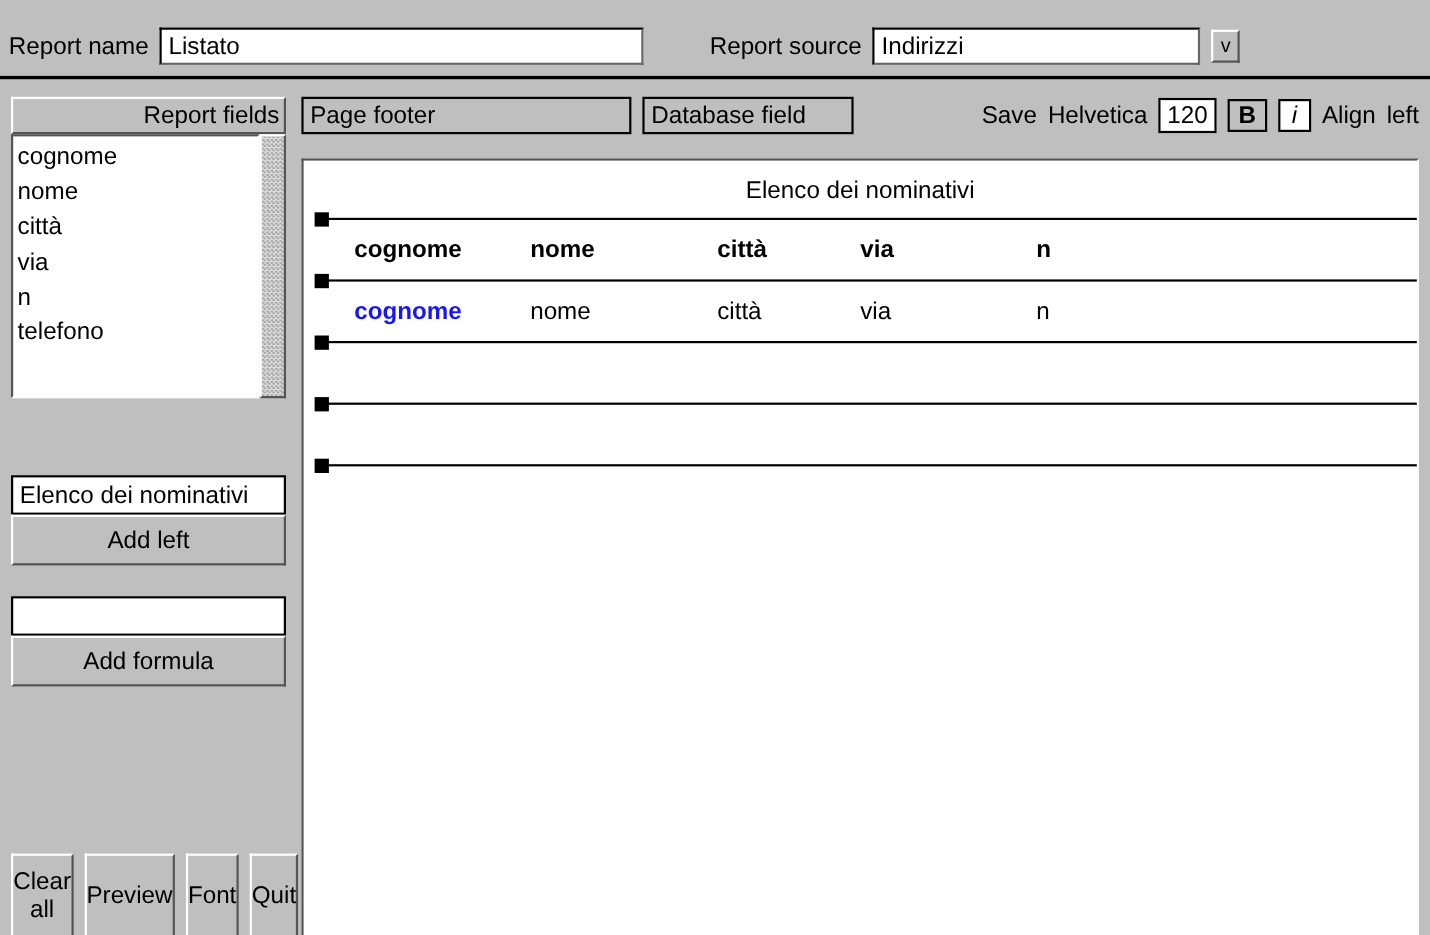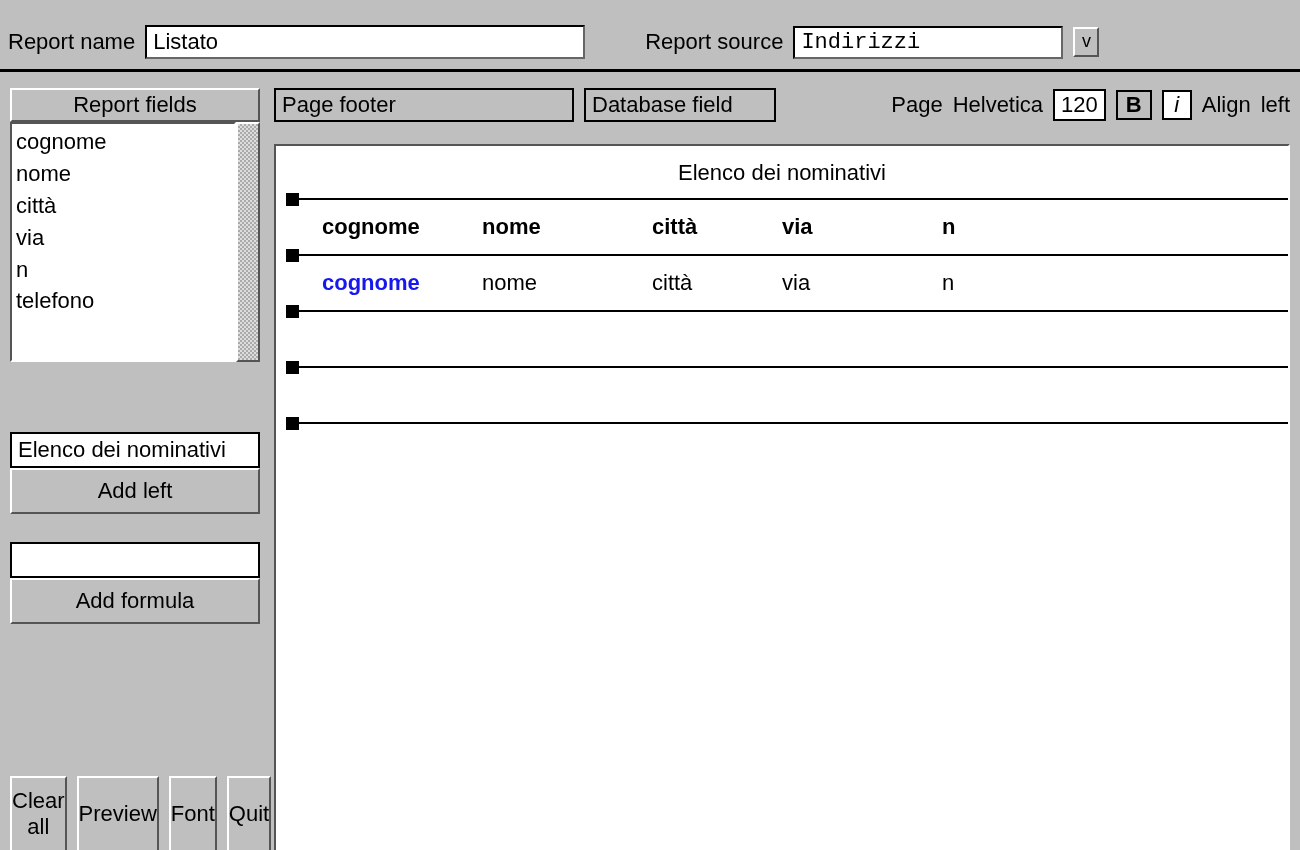--- a/index.html
+++ b/index.html
@@ -39,21 +39,21 @@
     gap: 14px;
     padding: 16px 10px 10px 10px;
     height: calc(850px - 60px);
   }
   .left-col {
     width: 250px;
     display: flex;
     flex-direction: column;
   }
   .fields-title {
-    text-align: center;
+    text-align: right;
     background: #bfbfbf;
     border: 2px solid;
     border-top-color: #fff; border-left-color: #fff;
     border-right-color: #555; border-bottom-color: #555;
     padding: 2px 4px;
   }
   .fields-list {
     display:flex;
     height: 240px;
     border:0;
@@ -181,21 +181,21 @@
   }
 </style>
 </head>
 <body>
 
 <div class="top-row">
   <span class="lbl">Report name</span>
   <input class="txt-input" style="width: 440px;" value="Listato">
   <span style="width:40px"></span>
   <span class="lbl">Report source</span>
-  <input class="txt-input" style="width: 270px; font-family: Liberation Mono, monospace;" value="Indirizzi">
+  <input class="txt-input" style="width: 298px;" value="Indirizzi">
   <div class="vbtn">v</div>
 </div>
 
 <div class="main">
 
   <div class="left-col">
     <div class="fields-title">Report fields</div>
     <div class="fields-list">
       <div class="fields-list-inner">
         <div>cognome</div>
@@ -225,21 +225,21 @@
       <button class="side-btn" style="padding:10px 0">Quit</button>
     </div>
   </div>
 
   <div class="right-col">
 
     <div class="toolbar">
       <div class="sel" style="width:300px">Page footer</div>
       <div class="sel" style="width:192px">Database field</div>
       <div class="spacer"></div>
-      <span>Page</span>
+      <span>Save</span>
       <span>Helvetica</span>
       <span class="font-size-box">120</span>
       <span class="style-btn bold">B</span>
       <span class="style-btn ital">i</span>
       <span>Align</span>
       <span>left</span>
     </div>
 
     <div class="canvas">
       <div class="report-title">Elenco dei nominativi</div>

